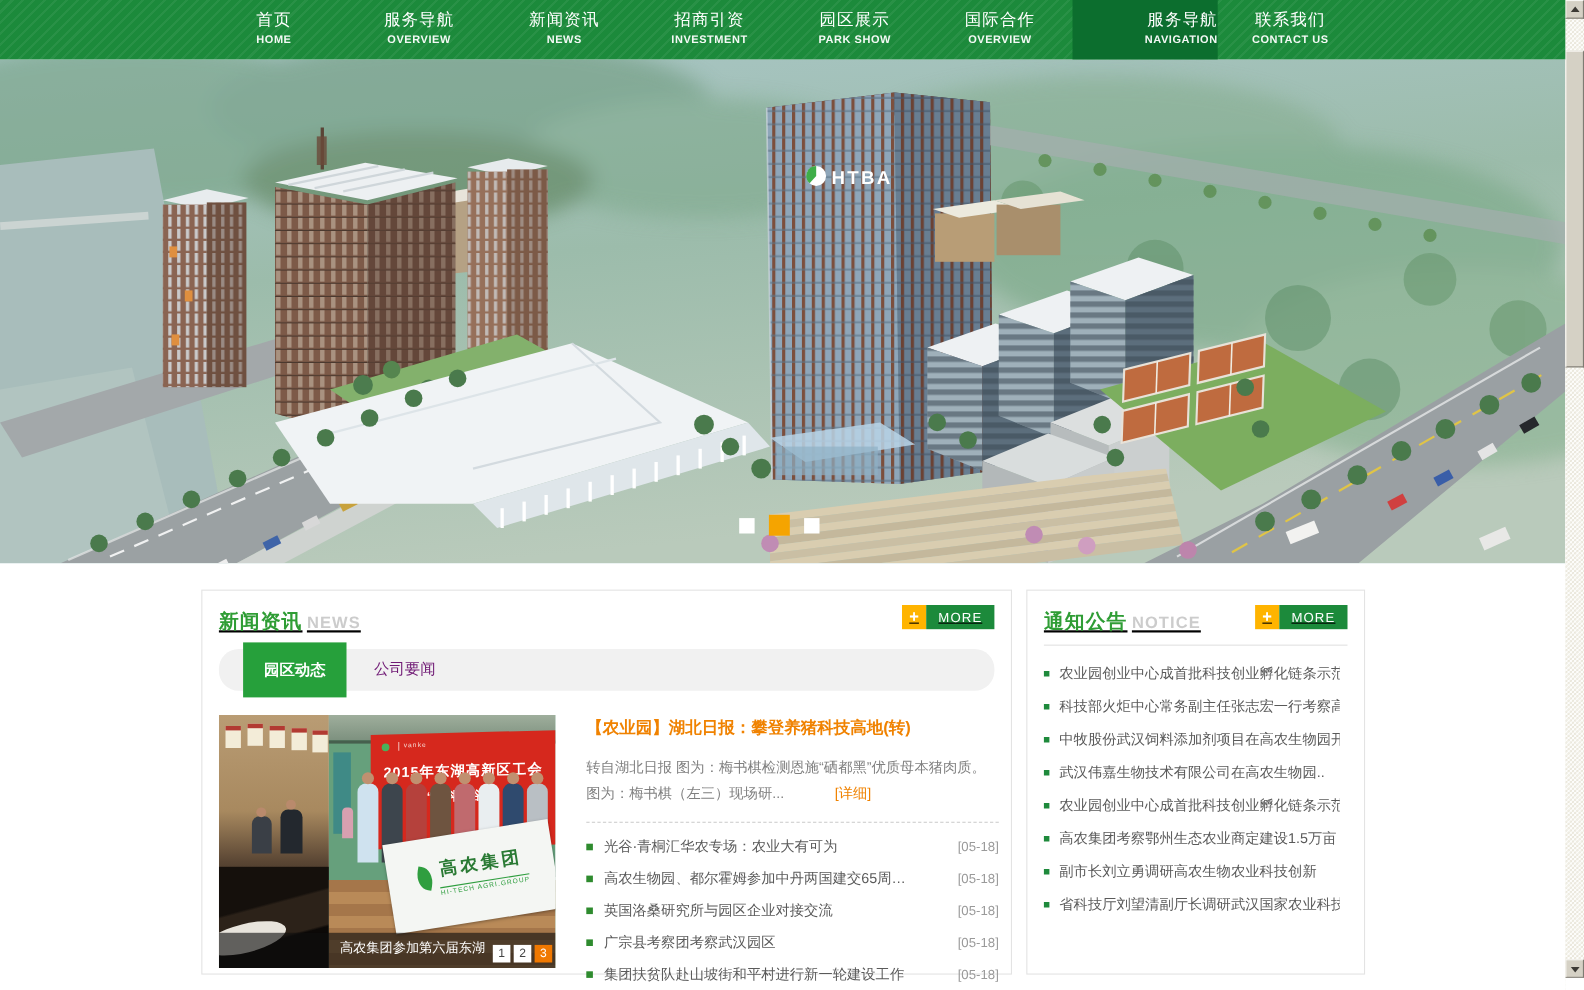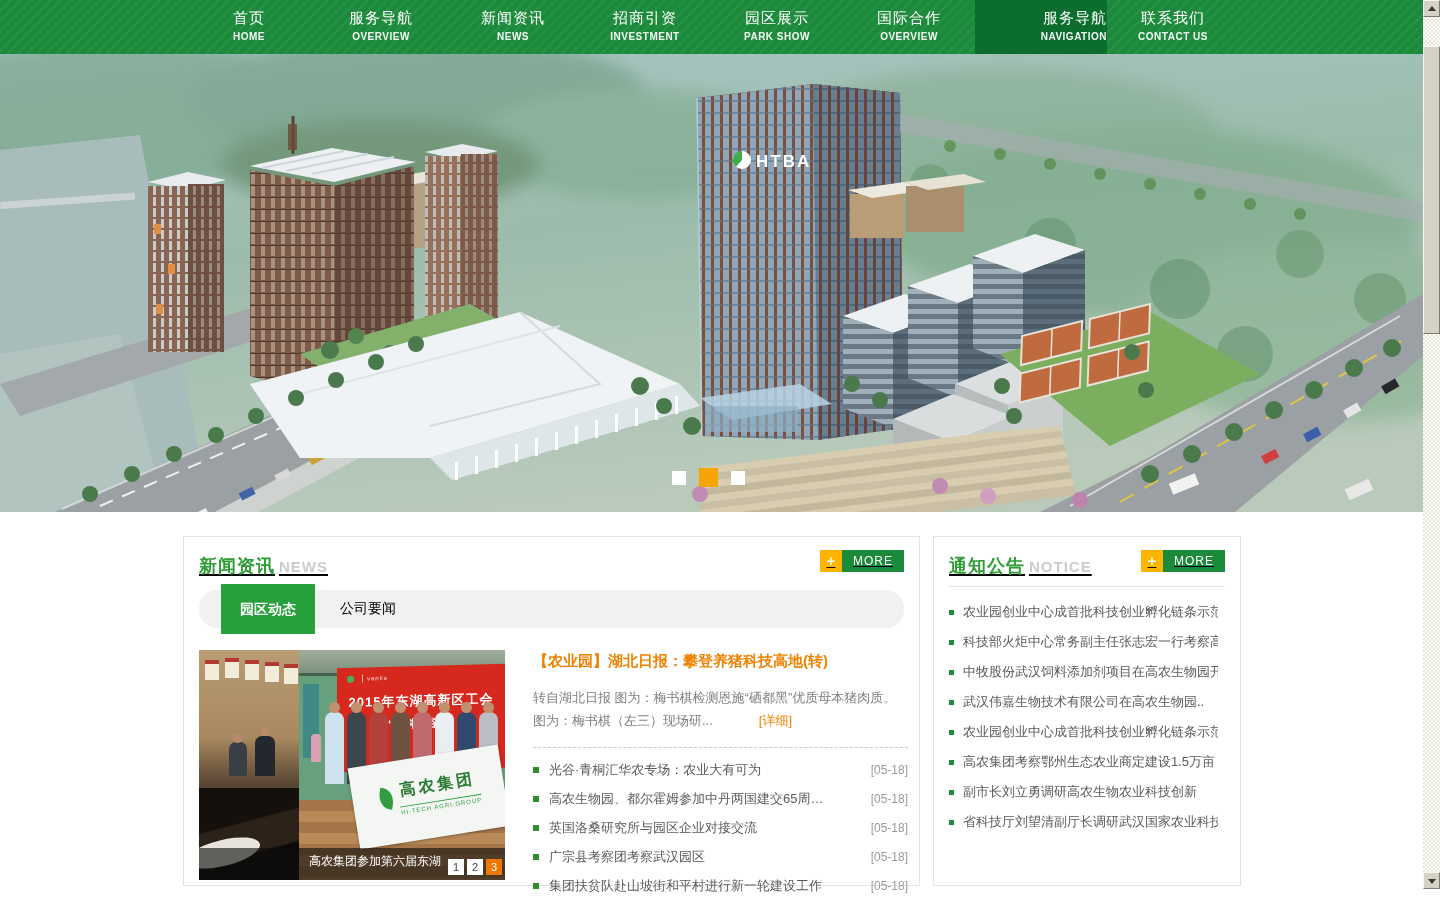--- a/index.html
+++ b/index.html
@@ -37,21 +37,21 @@
   .more-btn { display:flex; text-decoration:none; height:22px; }
   .more-btn .plus { width:22px; height:22px; background:#ffb400; color:#fff; font-style:normal;
     font-size:15px; line-height:21px; text-align:center; font-weight:bold; }
   .more-btn .lbl { background:#1c8a3b; color:#fff; font-size:12px; line-height:22px; padding:0 11px; letter-spacing:1px; }
 
   
   .tabbar { margin-top:12px; height:38px; background:#f1f1f1; display:flex; align-items:center; position:relative;border-radius:18px; }
   .tab { text-decoration:none; font-size:14px; }
   .tab.active { background:#26a03b; color:#fff; font-weight:bold; height:50px; line-height:50px;
     padding:0 19px; margin-left:22px; position:relative; top:0; }
-  .tab.plain { color:#000000; margin-left:25px; }
+  .tab.plain { color:#701a75; margin-left:25px; }
 
   
   .news-main { display:flex; margin-top:22px; }
   .photo { position:relative; width:306px; height:230px; overflow:hidden; flex:none; cursor:pointer; }
   .ph-left { position:absolute; left:0; top:0; width:100px; height:230px;
     background:linear-gradient(180deg,#b99c74 0%,#a8895f 38%,#5a4634 58%,#221a14 76%,#554a40 92%,#6a5f55 100%); }
   .cert { position:absolute; width:14px; height:20px; background:#f3ecd8; border-top:4px solid #b23a32; }
   .ph-table { position:absolute; left:0; bottom:0; width:100px; height:92px;
     background:linear-gradient(165deg,#15100c 0%,#15100c 38%,#2c2219 40%,#2c2219 66%,#0c0907 68%); }
   .ph-paper { position:absolute; left:-14px; bottom:14px; width:76px; height:26px; background:#e8e4dc;

